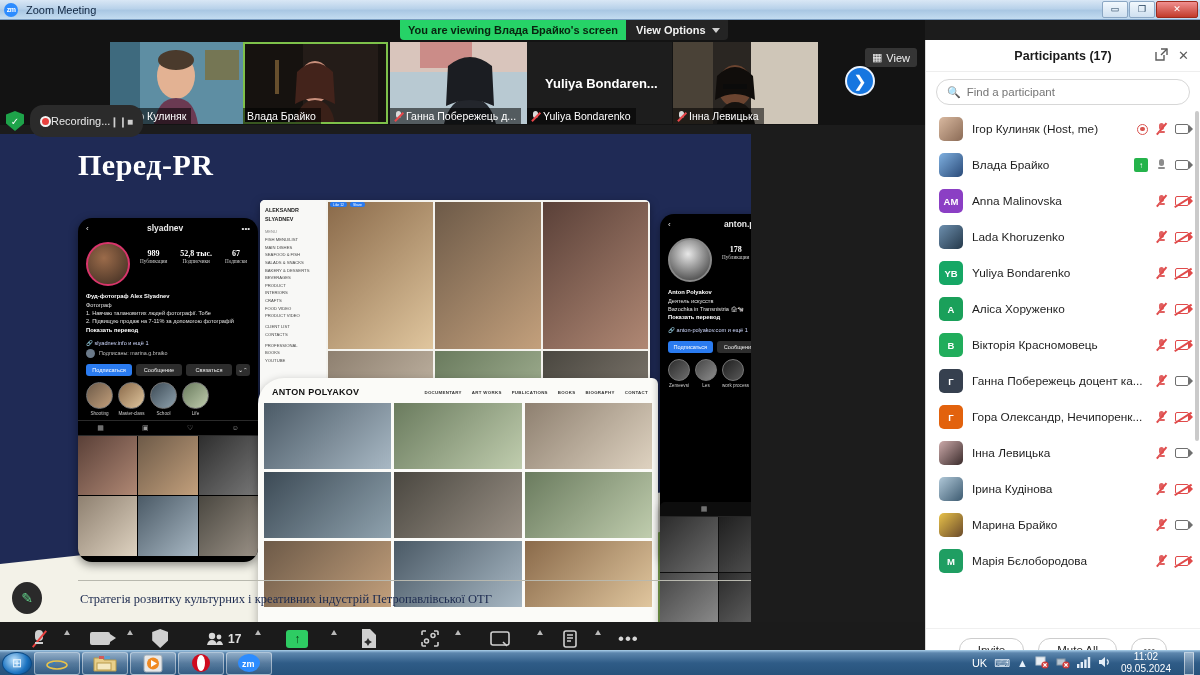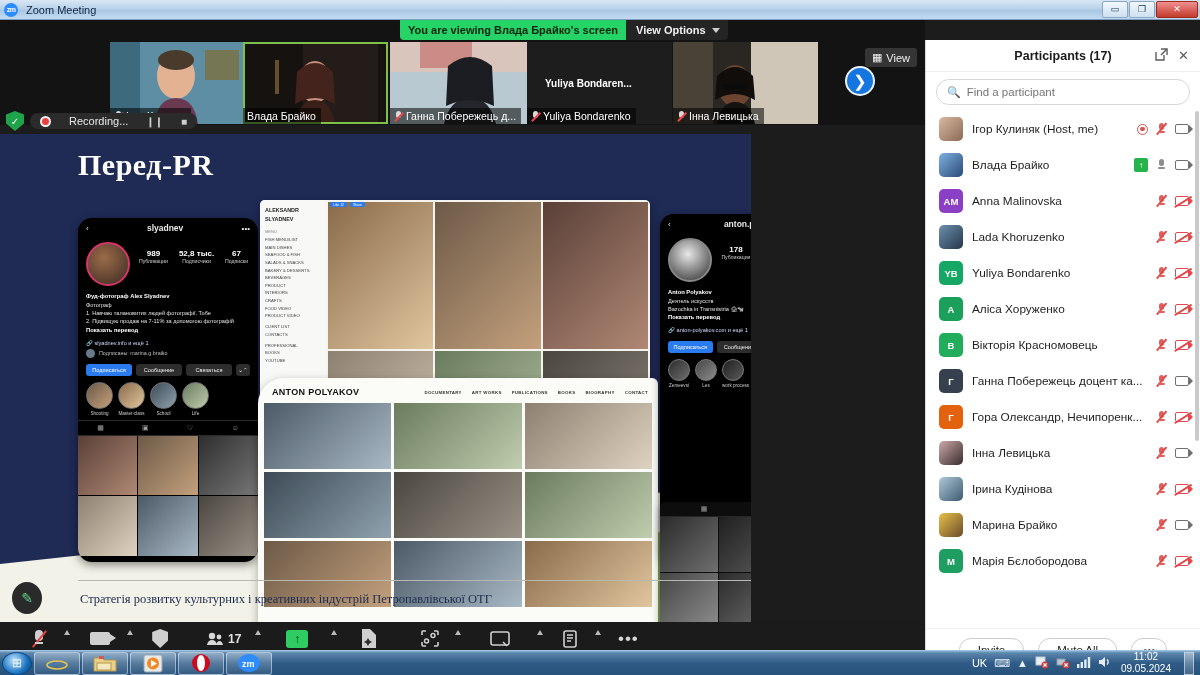--- a/index.html
+++ b/index.html
@@ -83,21 +83,21 @@
   .mic-off-sm::before {
     content: ""; position: absolute; left: 2px; top: 0; width: 5px; height: 7px;
     border-radius: 3px; background: #d9d9d9;
   }
   .mic-off-sm::after {
     content: ""; position: absolute; left: -1px; top: 5px; width: 12px; height: 1.6px;
     background: #e8464a; transform: rotate(-45deg);
   }
   .thumb-center-name {
     position: absolute; left: 0; right: 0; top: 50%; transform: translateY(-50%);
-    text-align: left; color: #fff; font-size: 10px; font-weight: bold;
+    text-align: right; color: #fff; font-size: 13px; font-weight: bold;
     padding: 0 18px; white-space: nowrap; overflow: hidden;
   }
   #view-btn {
     position: absolute; right: 8px; top: 28px;
     background: rgba(60,60,60,0.85); color: #f0f0f0; font-size: 11px;
     padding: 3px 7px; border-radius: 3px; display: flex; align-items: center; gap: 4px;
   }
   #next-arrow {
     position: absolute; right: 50px; top: 46px;
     width: 30px; height: 30px; border-radius: 50%;
@@ -111,22 +111,22 @@
     position: absolute; left: 0; top: 88px; width: 200px; height: 26px;
     display: flex; align-items: center; gap: 6px; z-index: 25;
   }
   #shield {
     width: 18px; height: 20px; margin-left: 6px;
     background: #1ea34a;
     clip-path: polygon(50% 0, 100% 18%, 100% 62%, 50% 100%, 0 62%, 0 18%);
     color: #fff; font-size: 10px; display: flex; align-items: center; justify-content: center;
   }
   #recpill {
-    background: #2b2b2b; border-radius: 13px; height: 16px;
-    display: flex; align-items: center; gap: 18px; padding: 0 10px;
+    background: #2b2b2b; border-radius: 13px; height: 32px;
+    display: flex; align-items: center; gap: 0; padding: 0 10px;
   }
   #recdot { width: 11px; height: 11px; border-radius: 50%; background: #e8413f;
     border: 2px solid #f4f4f4; }
   #rectext { color: #e8e8e8; font-size: 11px; }
   .recctrl { color: #cfcfcf; font-size: 10px; }
 
   
   #slide {
     position: absolute; left: 0; top: 114px; width: 751px; height: 488px;
     background: #f3f2e8; overflow: hidden;
@@ -160,21 +160,21 @@
   }
   .ph-handle { font-size: 8.5px; font-weight: bold; }
   .ph-row { display: flex; padding: 6px 8px 2px; align-items: flex-start; gap: 7px; }
   .ph-ava {
     width: 40px; height: 40px; border-radius: 50%; flex: none;
     background: radial-gradient(circle at 40% 35%, #9b6b4a, #3a2a20);
     border: 2px solid #d8356b; box-sizing: content-box;
   }
   .ph-stats { display: flex; gap: 7px; flex: 1; justify-content: space-around;
     padding-top: 7px; }
-  .ph-stat { text-align: center; }
+  .ph-stat { text-align: center; font-family: Liberation Serif, serif; }
   .ph-stat-n { font-size: 8px; font-weight: bold; color: #fff; }
   .ph-stat-l { font-size: 5.2px; color: #cfcfcf; }
   .ph-bio { padding: 4px 8px 0; font-size: 5.6px; line-height: 1.5; color: #e2e2e2; }
   .ph-bio b { color: #fff; font-size: 5.8px; }
   .ph-link { color: #cfd9ff; }
   .ph-follow { padding: 2px 8px 0; font-size: 5.4px; color: #bfbfbf;
     display: flex; align-items: center; gap: 4px; }
   .ph-follow-ava { width: 9px; height: 9px; border-radius: 50%;
     background: #6b7a8a; flex: none; }
   .ph-btns { display: flex; gap: 4px; padding: 6px 8px 4px; }

